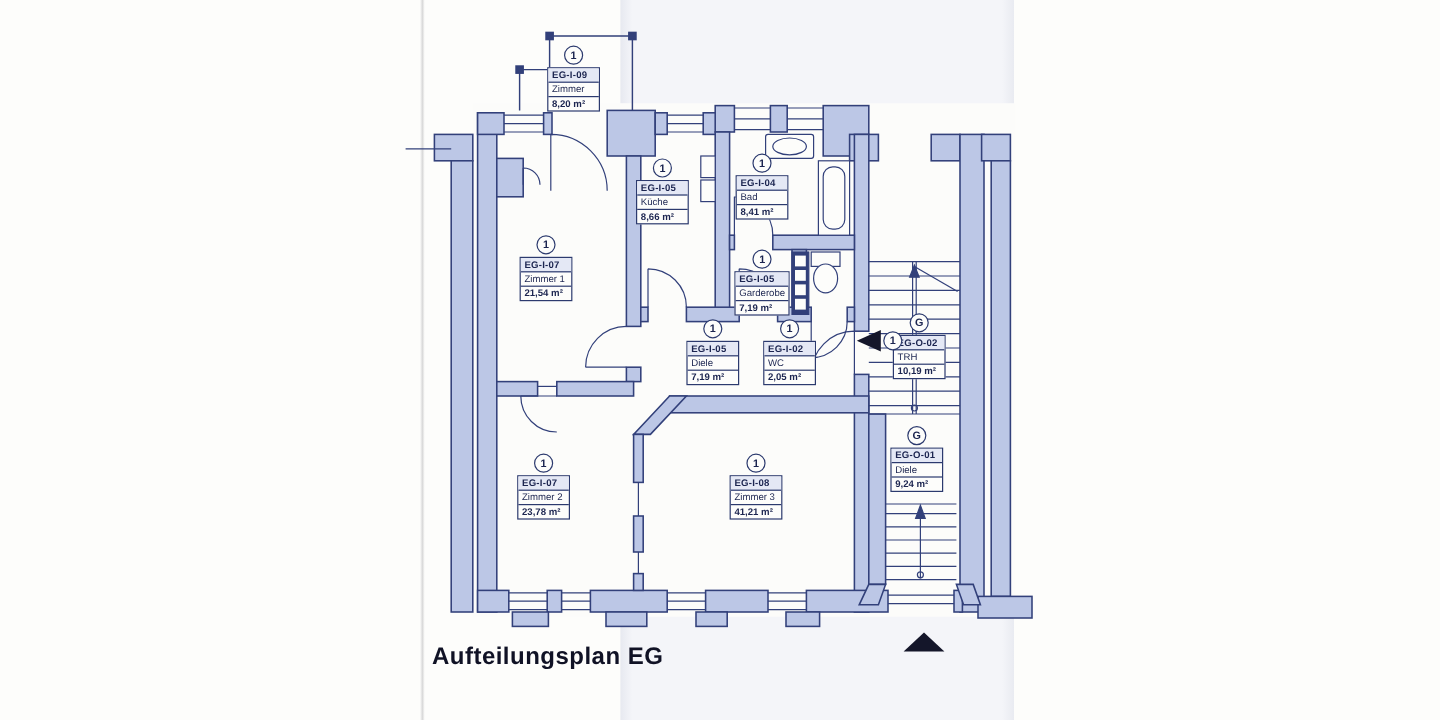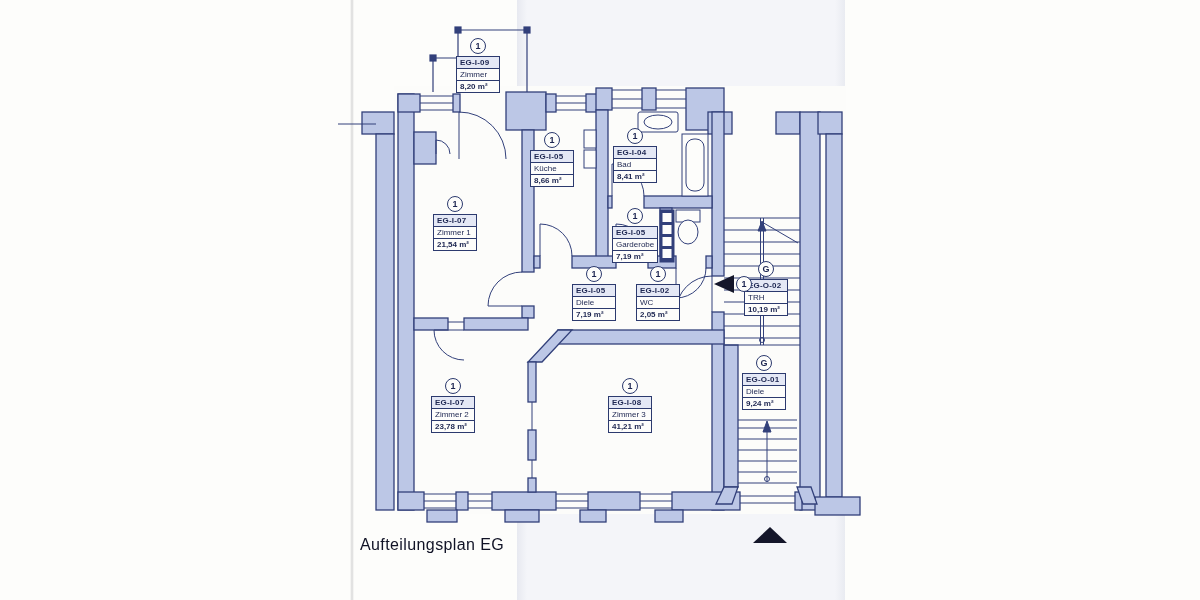--- a/index.html
+++ b/index.html
@@ -12,21 +12,21 @@
   svg{position:absolute;left:0;top:0;}
   .rlabel{position:absolute;display:flex;flex-direction:column;align-items:center;z-index:5;}
   .mark{width:14px;height:14px;border:1.3px solid #2c3a6e;border-radius:50%;
         font-size:9px;font-weight:700;line-height:14px;text-align:center;
         color:#1c2550;background:#fdfdfb;margin-bottom:2px;}
   .lbox{border:1.2px solid #2c3a6e;background:#fdfdfb;color:#1c2550;min-width:42px;}
   .lbox .hdr{font-weight:700;font-size:8px;line-height:11px;padding:0 3px;
              border-bottom:1px solid #2c3a6e;background:#e4e8f5;letter-spacing:.2px;white-space:nowrap;}
   .lbox .row{font-size:8px;line-height:11px;padding:0 3px;white-space:nowrap;}
   .lbox .row + .row{border-top:1px solid #2c3a6e;font-weight:bold;}
-  #plan-title{position:absolute;left:360px;top:536px;font-size:16px;font-weight:400;
+  #plan-title{position:absolute;left:360px;top:536px;font-size:20px;font-weight:700;
               color:#101225;letter-spacing:.4px;z-index:6;}
   #entrance-unit-mark{position:absolute;left:736px;top:276px;z-index:6;}
 </style>
 </head>
 <body>
 
 <div id="stage">
   <div class="tint" id="tint-mid"></div>
   <div class="tint" id="fold-left"></div>
 

